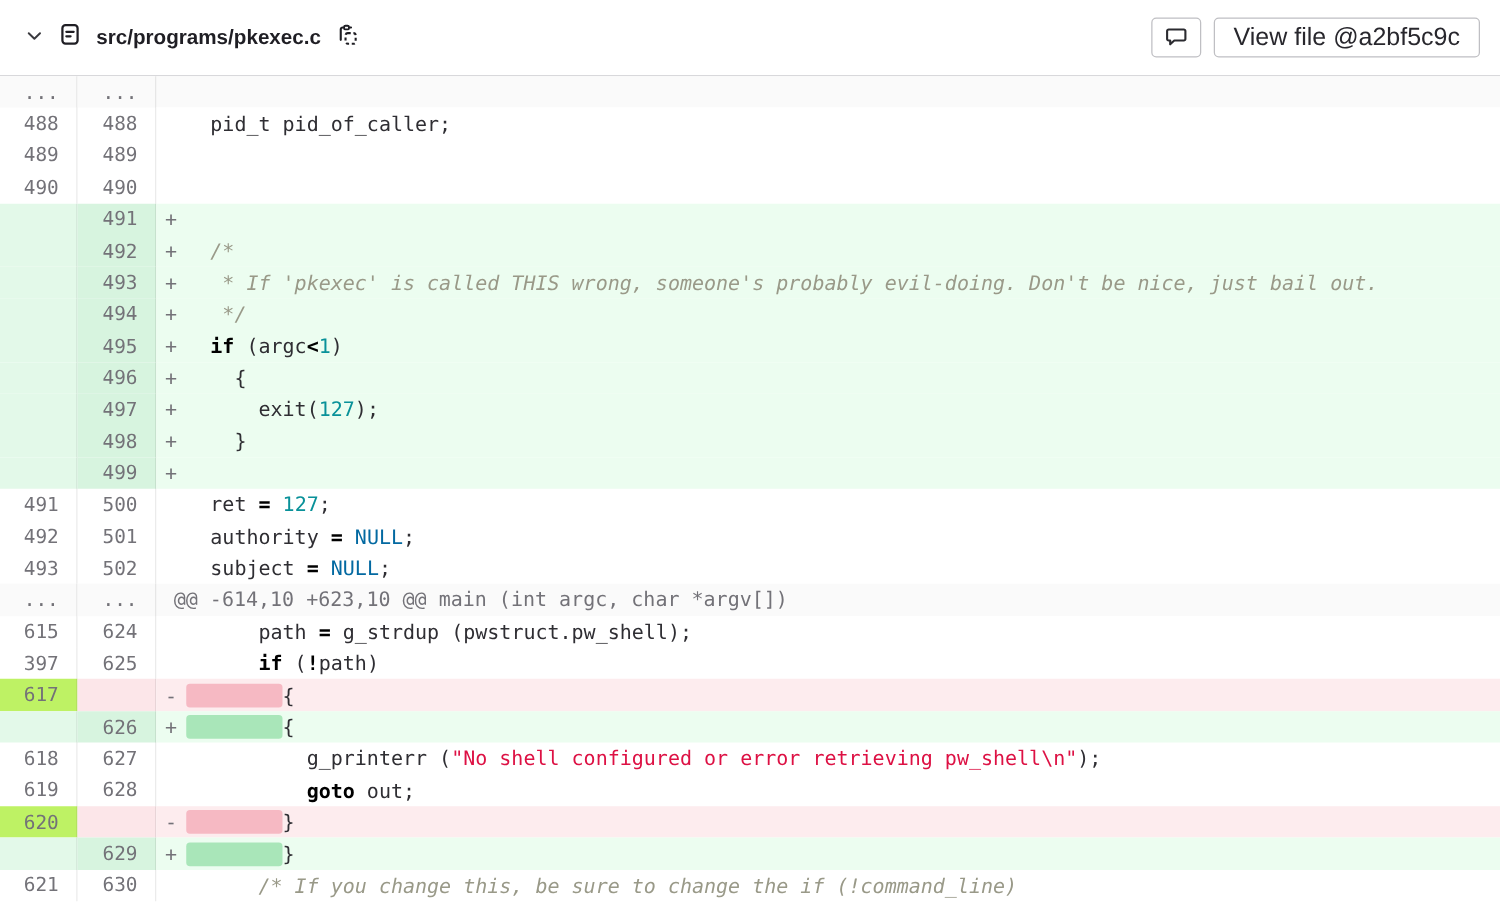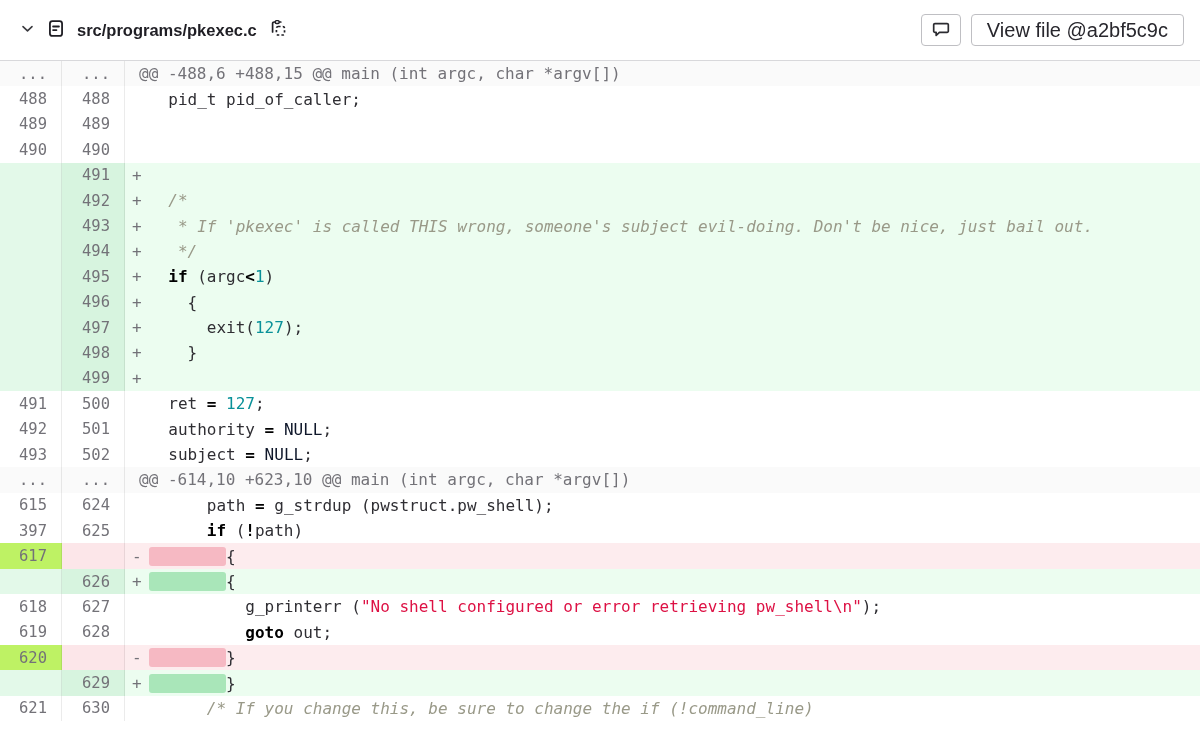--- a/index.html
+++ b/index.html
@@ -44,21 +44,21 @@
   .row.add .num.new { background:#d7f4df; }
   .row.del .code { background:#fdecee; }
   .row.del .num.old { background:#bef264; }
   .row.del .num.new { background:#fce6e9; }
   .row.add .seg-hl { background:#a9e6b9; border-radius:3px; }
   .row.del .seg-hl { background:#f6b9c3; border-radius:3px; }
   
   .seg-k { color:#000; font-weight:700; }
   .seg-o { color:#000; font-weight:700; }
   .seg-m { color:#099199; }
-  .seg-bp { color:#0f172a; }
+  .seg-bp { color:#0369a1; }
   .seg-s { color:#dd1144; }
   .seg-c { color:#999988; font-style:italic; }
 </style>
 </head>
 <body>
 
 <div class="viewport">
 
   <div class="file-header">
     <button class="icon-btn">
@@ -93,21 +93,20 @@
           </svg>
       </span>
     </button>
     <button class="hdr-btn viewfile-btn">View file @a2bf5c9c</button>
   </div>
 
   <div class="diff-table">
       <div class="row hunk">
         <div class="num old">...</div>
         <div class="num new">...</div>
-        <div class="code"><span class="seg-hunk">@@ -488,6 +488,15 @@ main (int argc, char *argv[])</span></div>
       </div>
       <div class="row ctx">
         <div class="num old">488</div>
         <div class="num new">488</div>
         <div class="code"><span class="marker"> </span><span>  pid_t pid_of_caller;</span></div>
       </div>
       <div class="row ctx">
         <div class="num old">489</div>
         <div class="num new">489</div>
         <div class="code"><span class="marker"> </span></div>
@@ -123,21 +122,21 @@
         <div class="code"><span class="marker">+</span></div>
       </div>
       <div class="row add">
         <div class="num old"></div>
         <div class="num new">492</div>
         <div class="code"><span class="marker">+</span><span class="seg-c">  /*</span></div>
       </div>
       <div class="row add">
         <div class="num old"></div>
         <div class="num new">493</div>
-        <div class="code"><span class="marker">+</span><span class="seg-c">   * If 'pkexec' is called THIS wrong, someone's subject evil-doing. Don't be nice, just bail out.</span></div>
+        <div class="code"><span class="marker">+</span><span class="seg-c">   * If 'pkexec' is called THIS wrong, someone's probably evil-doing. Don't be nice, just bail out.</span></div>
       </div>
       <div class="row add">
         <div class="num old"></div>
         <div class="num new">494</div>
         <div class="code"><span class="marker">+</span><span class="seg-c">   */</span></div>
       </div>
       <div class="row add">
         <div class="num old"></div>
         <div class="num new">495</div>
         <div class="code"><span class="marker">+</span><span>  </span><span class="seg-k">if</span><span> (argc</span><span class="seg-o">&lt;</span><span class="seg-m">1</span><span>)</span></div>

